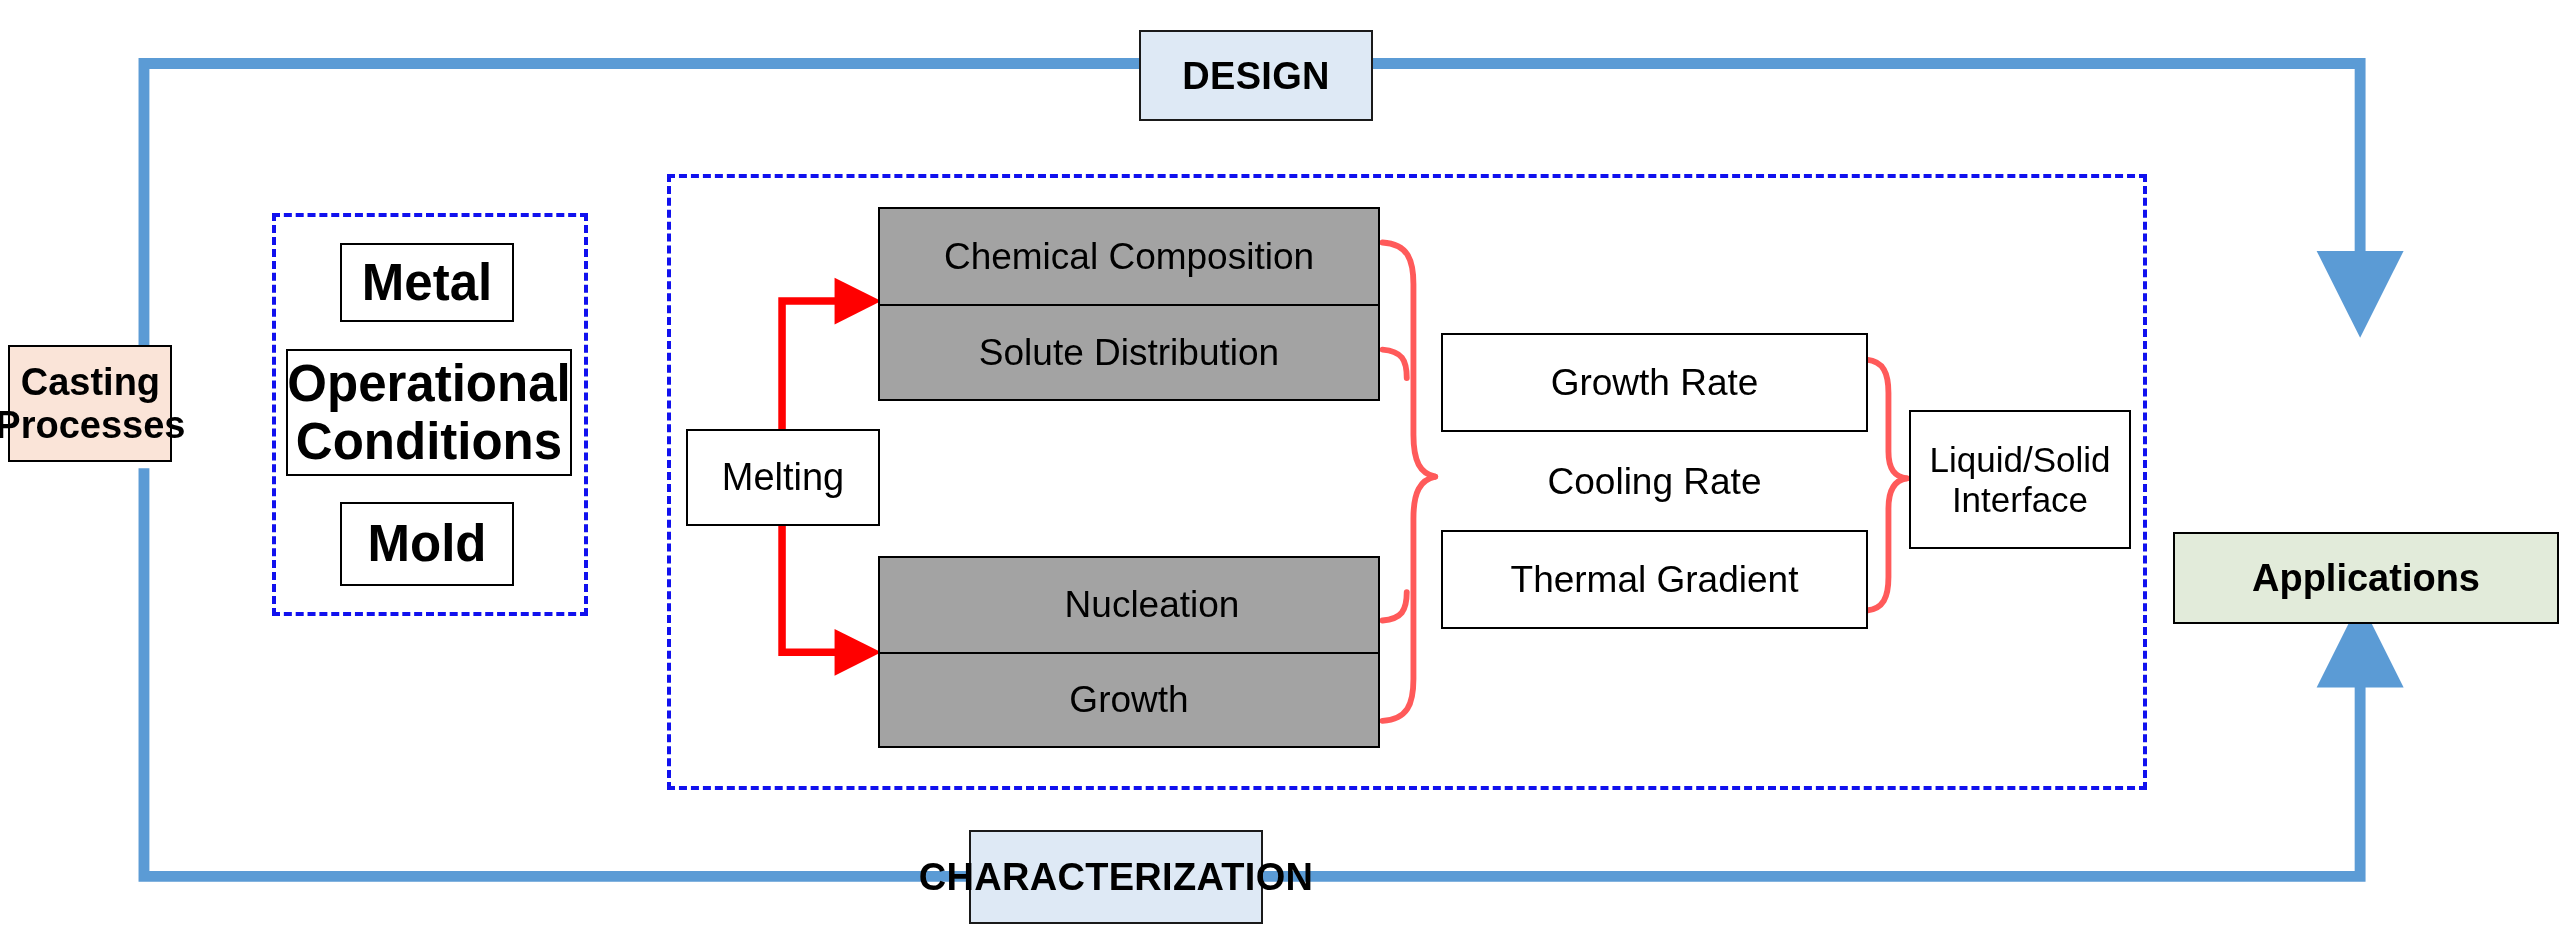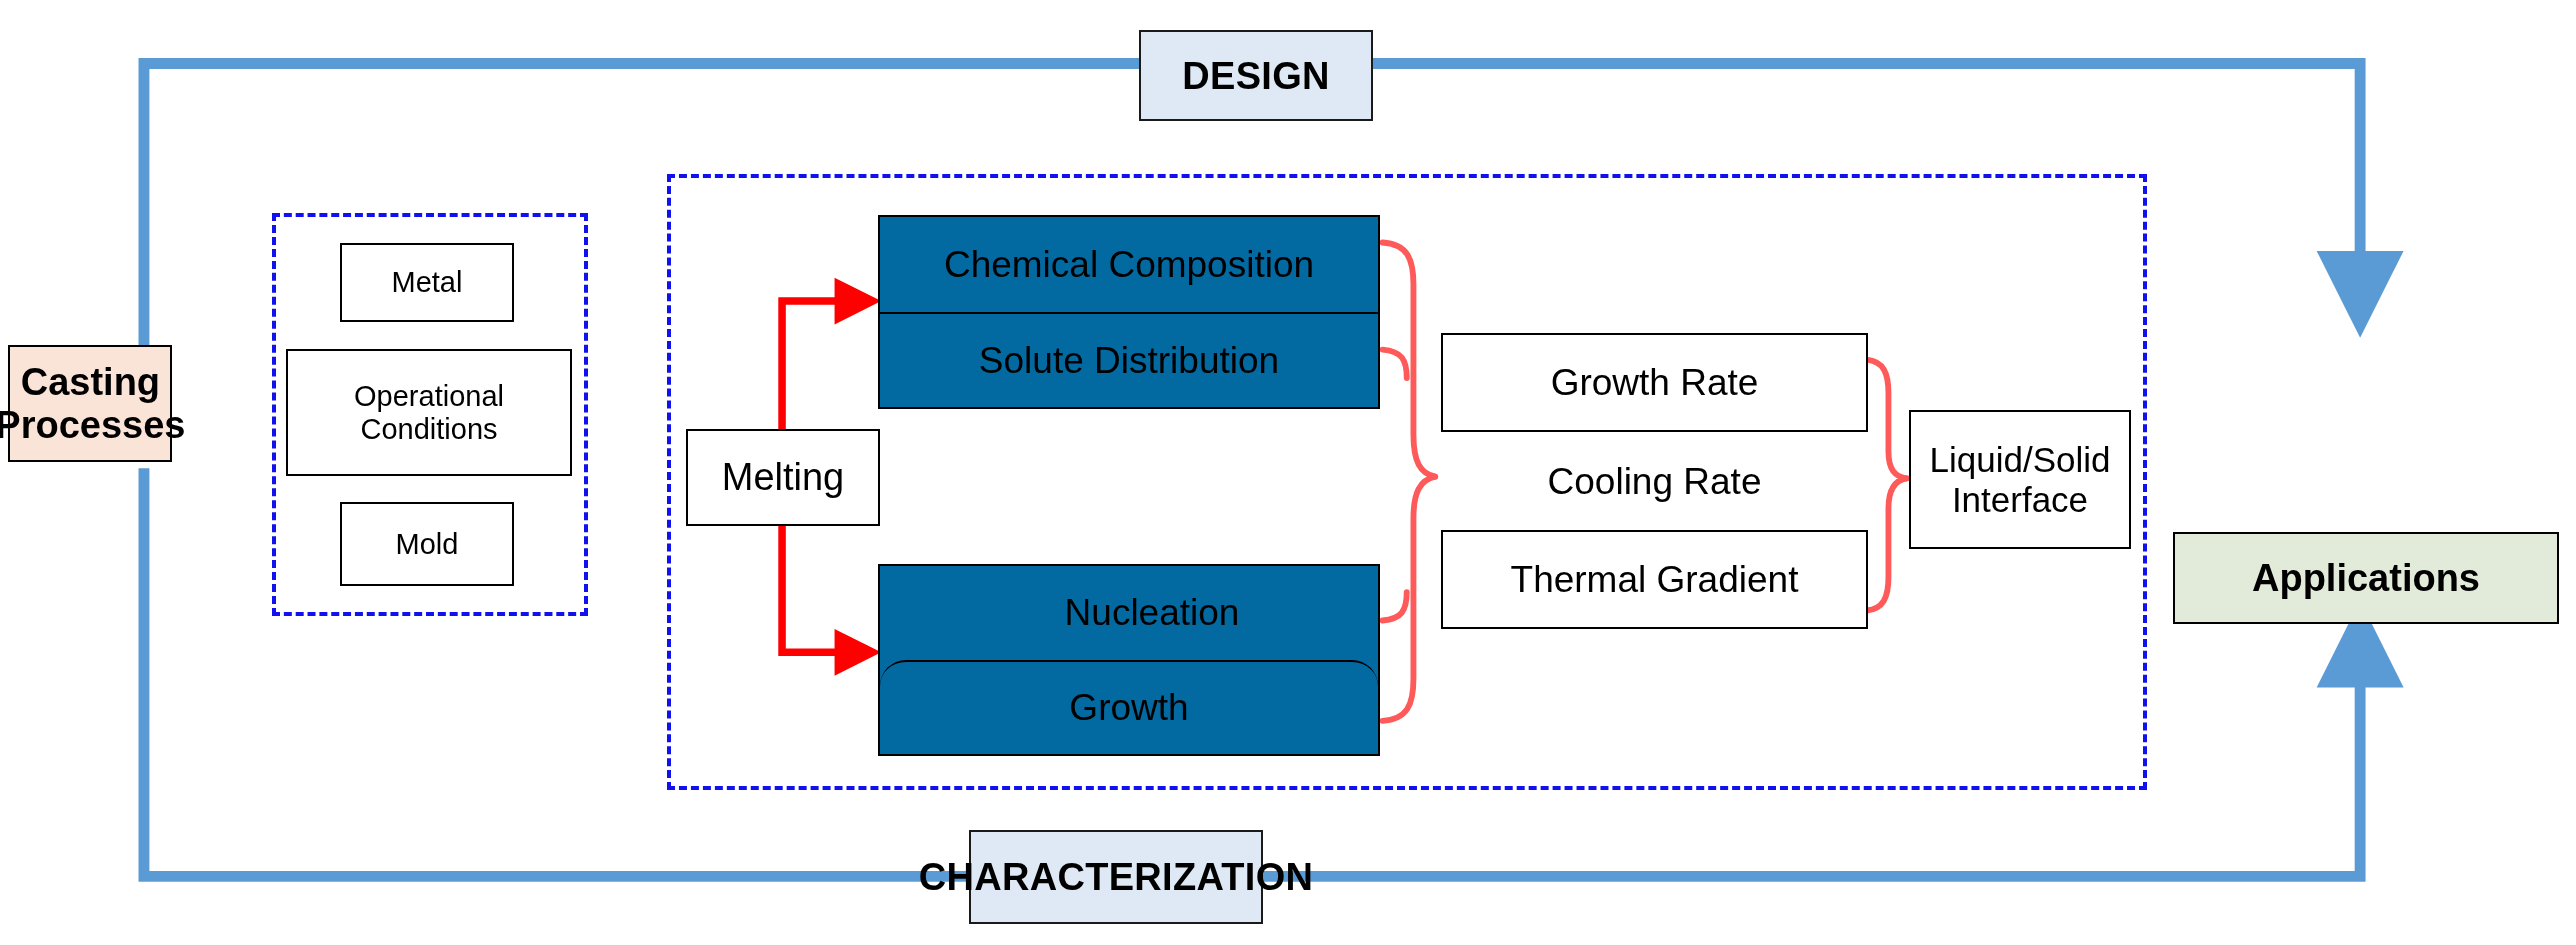--- a/index.html
+++ b/index.html
@@ -4,24 +4,24 @@
 <style>
   html,body{margin:0;padding:0;background:#ffffff;}
   body{width:2576px;height:945px;font-family:"Liberation Sans",sans-serif;}
   #stage{position:relative;width:2576px;height:945px;overflow:hidden;background:#fff;}
 
   .box{position:absolute;box-sizing:border-box;display:flex;align-items:center;
        justify-content:center;text-align:center;line-height:1.12;}
 
   
   .plain{border:2.5px solid #000;background:#fff;color:#000;font-size:37px;font-weight:400;}
-  .plain.bold{font-weight:400;font-size:29px;}
+  .plain.bold{font-weight:700;font-size:51px;}
 
   
-  .stack{position:absolute;box-sizing:border-box;border:2.5px solid #000;background:#0369a1;margin-top:8px;}
+  .stack{position:absolute;box-sizing:border-box;border:2.5px solid #000;background:#a3a3a3;}
   .stack .cell{box-sizing:border-box;display:flex;align-items:center;justify-content:center;
                text-align:center;font-size:37px;color:#000;}
   .stack .cell + .cell{border-top:2.5px solid #000;}
 
   
   .hdr{border:2.5px solid #1a1a1a;background:#DEE9F5;color:#000;font-weight:700;font-size:38px;
        letter-spacing:0.3px;}
 
   
   .green{border:2.5px solid #000;background:#E2EBDA;color:#000;font-weight:700;font-size:38px;}
@@ -106,21 +106,21 @@
 
   <div class="box plain" style="left:686px;top:429px;width:194px;height:97px;font-size:38px;">Melting</div>
 
   <div class="stack" style="left:878px;top:207px;width:502px;height:194px;">
     <div class="cell" style="height:50%;">Chemical Composition</div>
     <div class="cell" style="height:50%;">Solute Distribution</div>
   </div>
 
   <div class="stack" style="left:878px;top:556px;width:502px;height:192px;">
     <div class="cell" style="height:50%;padding-left:46px;">Nucleation</div>
-    <div class="cell" style="height:50%;border-radius:26px;">Growth</div>
+    <div class="cell" style="height:50%;">Growth</div>
   </div>
 
   <div class="box plain" style="left:1441px;top:333px;width:427px;height:99px;">Growth Rate</div>
 
   <div class="box noborder" style="left:1441px;top:432px;width:427px;height:99px;font-size:37px;color:#000;">Cooling Rate</div>
 
   <div class="box plain" style="left:1441px;top:530px;width:427px;height:99px;">Thermal Gradient</div>
 
   <div class="box plain" style="left:1909px;top:410px;width:222px;height:139px;font-size:35px;white-space:pre-line;">Liquid/Solid
 Interface</div>

